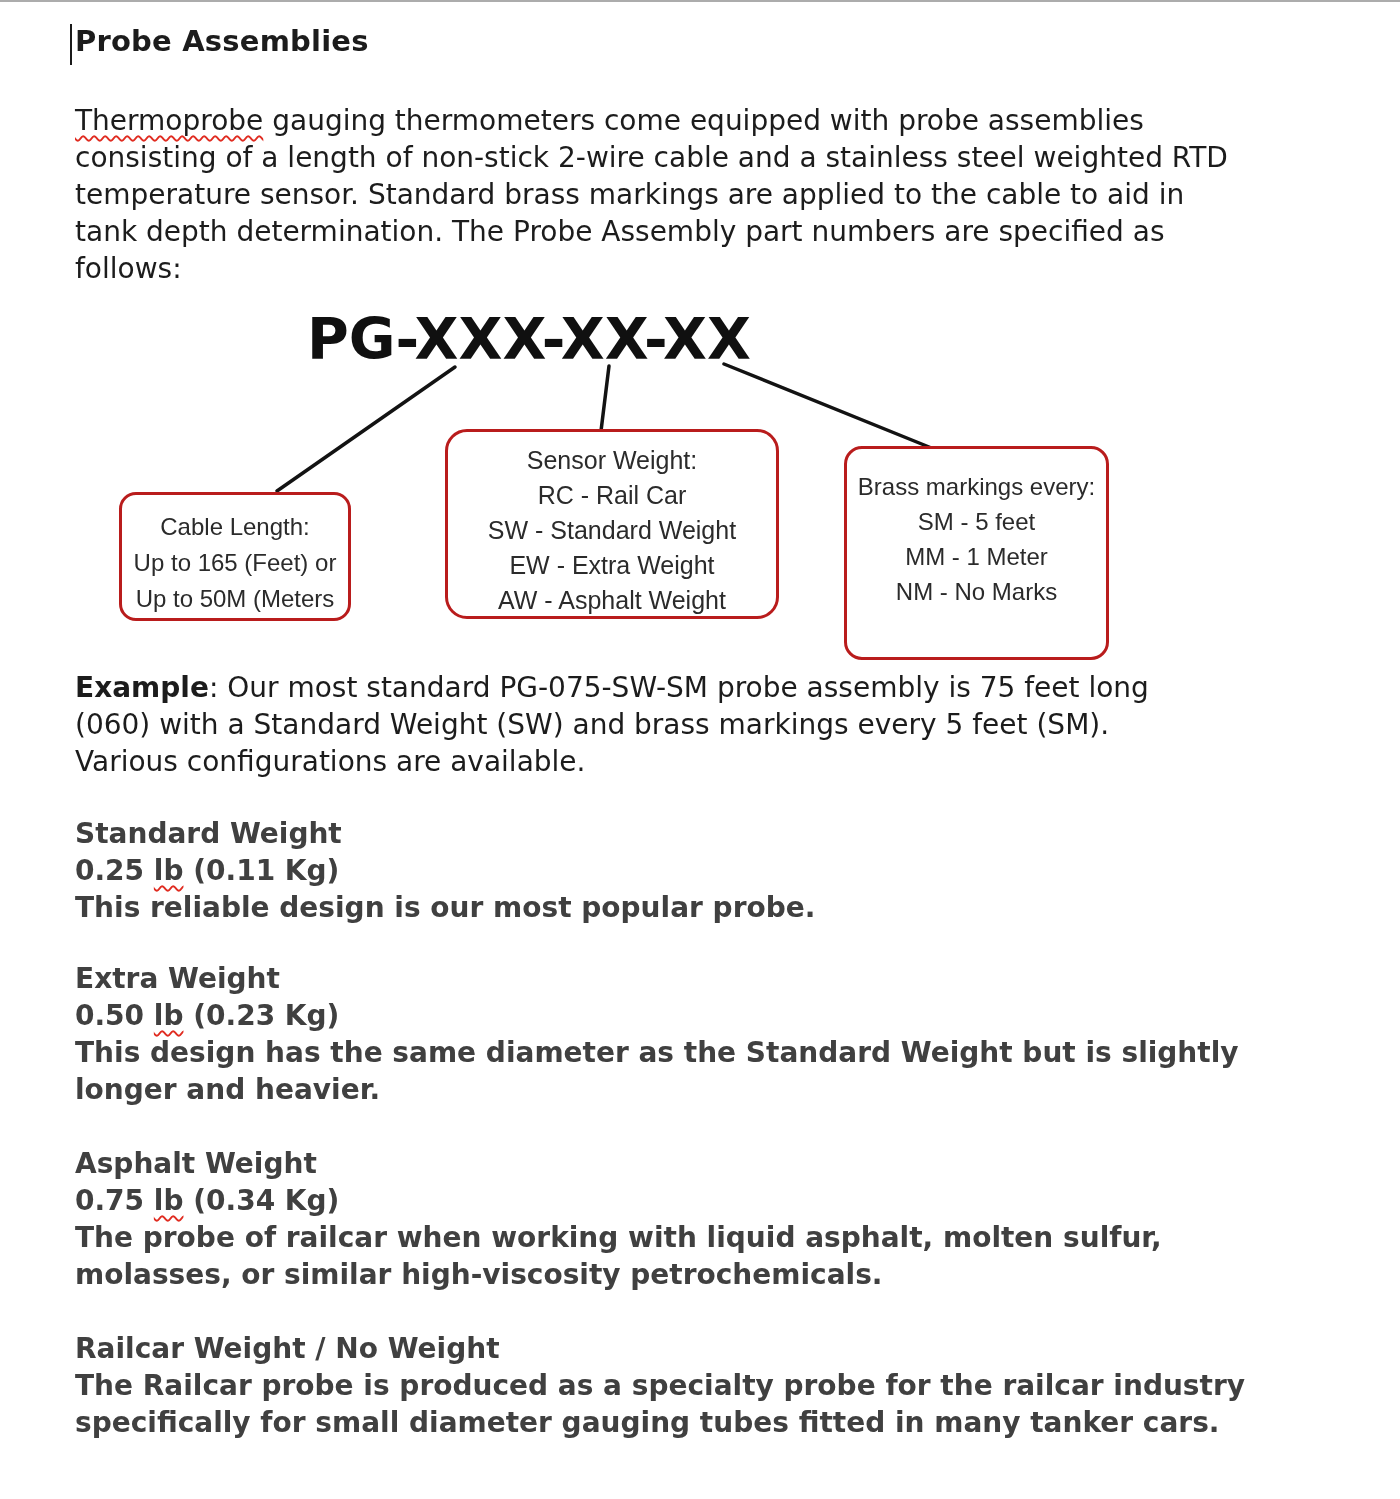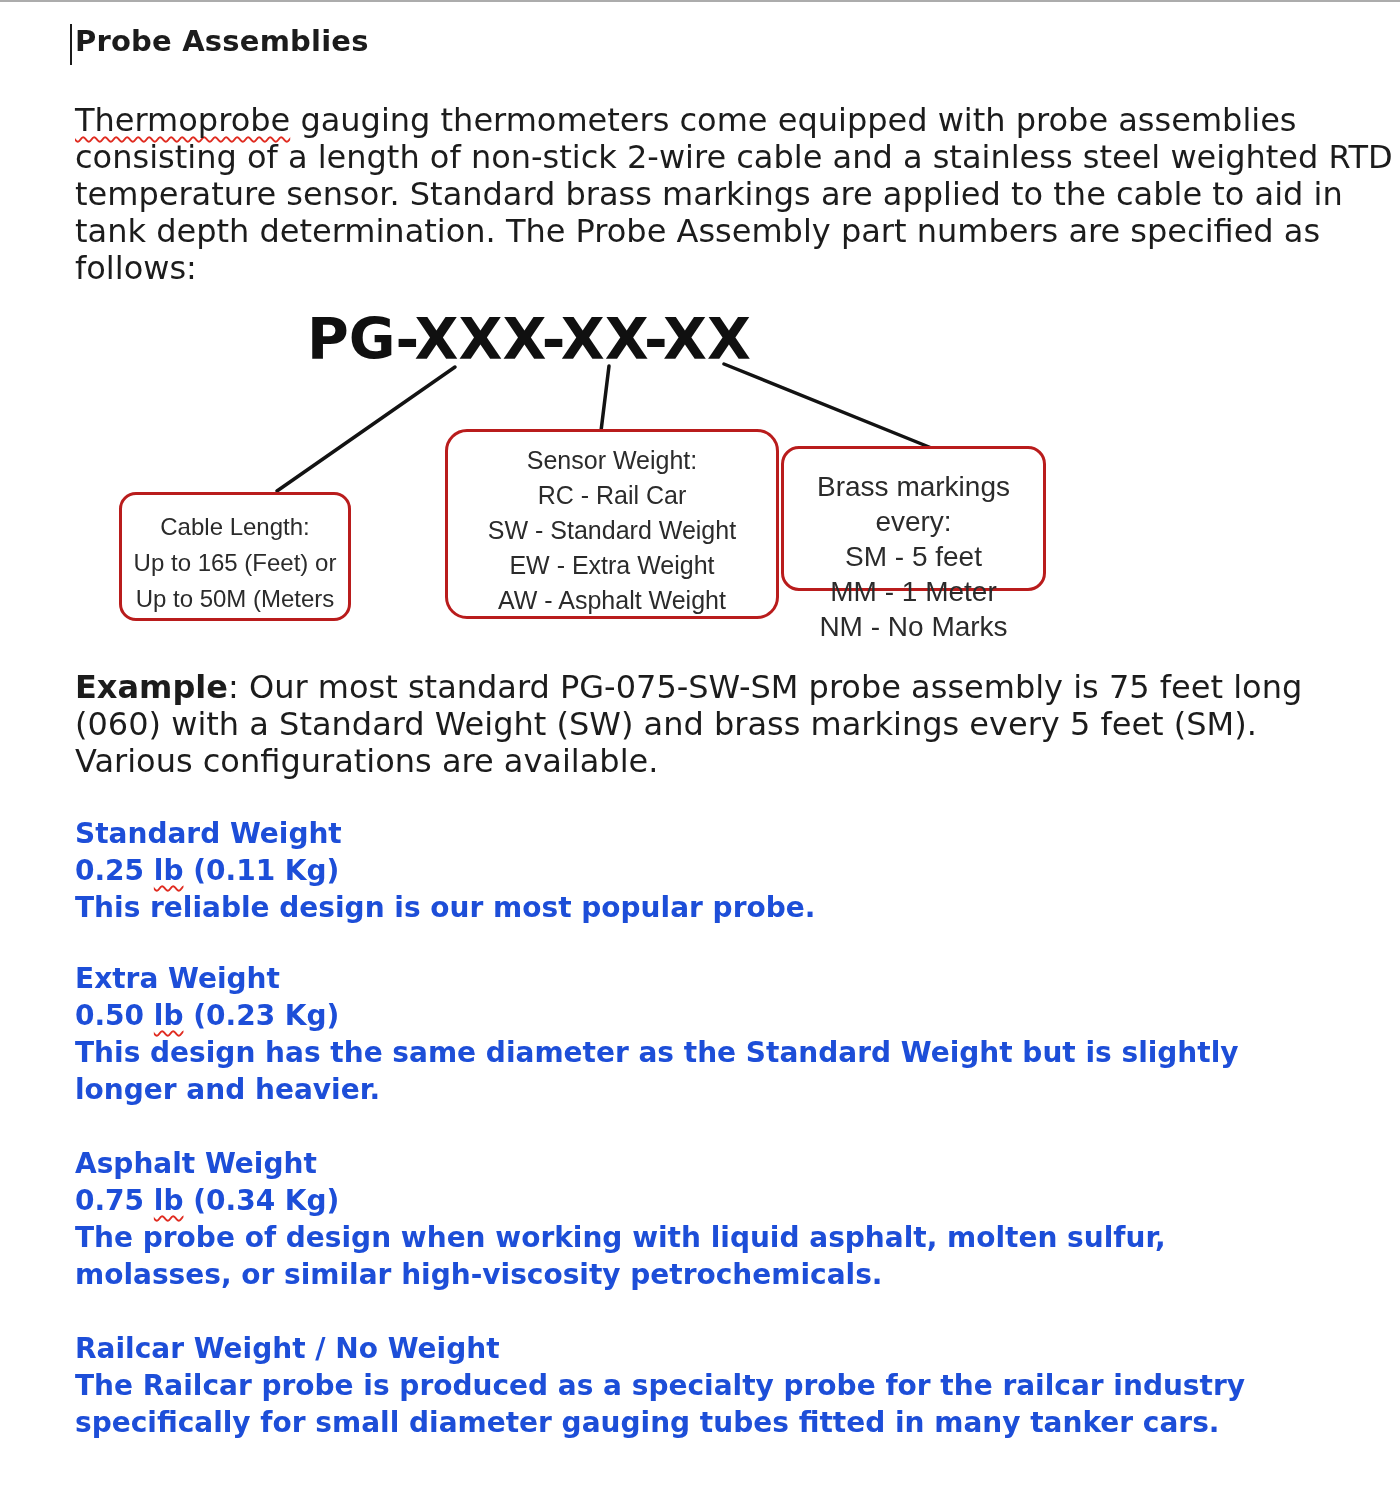--- a/index.html
+++ b/index.html
@@ -14,21 +14,21 @@
   .abs { position:absolute; }
   .topline { left:0; top:0; width:1400px; height:2px; background:#acacac; }
 
   #page-title {
     left:75px; top:24px;
     font-size:29px; font-weight:bold; letter-spacing:0.2px;
     white-space:nowrap;
   }
   #text-cursor { left:70px; top:24px; width:2px; height:41px; background:#1a1a1a; }
 
-  .body-text { font-size:32px; line-height:37px; white-space:nowrap; }
+  .body-text { font-size:28px; line-height:37px; white-space:nowrap; }
   #intro-paragraph { left:75px; top:102px; }
   #example-paragraph { left:75px; top:669px; }
 
   .misspell {
     text-decoration-line:underline;
     text-decoration-style:wavy;
     text-decoration-color:#e02b20;
     text-decoration-thickness:2px;
     text-underline-offset:5px;
     text-decoration-skip-ink:none;
@@ -53,28 +53,28 @@
   }
   #box-cable-length {
     left:119px; top:492px; width:232px; height:129px;
     padding-top:14px; font-size:24px; line-height:36px; border-radius:17px;
   }
   #box-sensor-weight {
     left:445px; top:429px; width:334px; height:190px;
     padding-top:11px; font-size:25px; line-height:35px; border-radius:22px;
   }
   #box-brass-markings {
-    left:781px; top:446px; width:265px; height:145px;
-    padding-top:20px; font-size:28px; line-height:35px; border-radius:18px;
+    left:844px; top:446px; width:265px; height:214px;
+    padding-top:20px; font-size:24px; line-height:35px; border-radius:18px;
   }
 
   .weight-section {
     position:absolute; left:75px;
     font-size:28px; font-weight:bold; line-height:37px; white-space:nowrap;
-    color:#1d4ed8;
+    color:#404040;
   }
   #section-standard-weight { top:815px; }
   #section-extra-weight    { top:960px; }
   #section-asphalt-weight  { top:1145px; }
   #section-railcar-weight  { top:1330px; }
 </style>
 </head>
 <body>
 
 <div class="abs topline"></div>
@@ -134,21 +134,21 @@
 <div class="weight-section" id="section-extra-weight">
   <div>Extra Weight</div>
   <div><span>0.50 </span><span class="misspell">lb</span><span> (0.23 Kg)</span></div>
   <div>This design has the same diameter as the Standard Weight but is slightly</div>
   <div>longer and heavier.</div>
 </div>
 
 <div class="weight-section" id="section-asphalt-weight">
   <div>Asphalt Weight</div>
   <div><span>0.75 </span><span class="misspell">lb</span><span> (0.34 Kg)</span></div>
-  <div>The probe of design when working with liquid asphalt, molten sulfur,</div>
+  <div>The probe of railcar when working with liquid asphalt, molten sulfur,</div>
   <div>molasses, or similar high-viscosity petrochemicals.</div>
 </div>
 
 <div class="weight-section" id="section-railcar-weight">
   <div>Railcar Weight / No Weight</div>
   <div>The Railcar probe is produced as a specialty probe for the railcar industry</div>
   <div>specifically for small diameter gauging tubes fitted in many tanker cars.</div>
 </div>
 
 </body></html>

